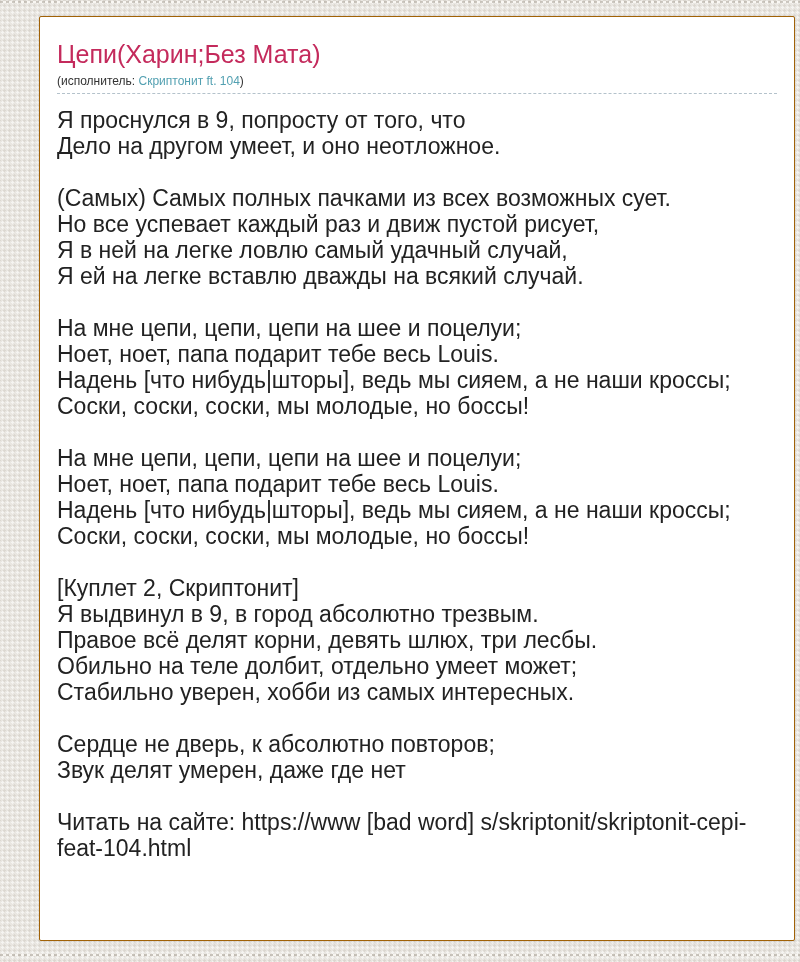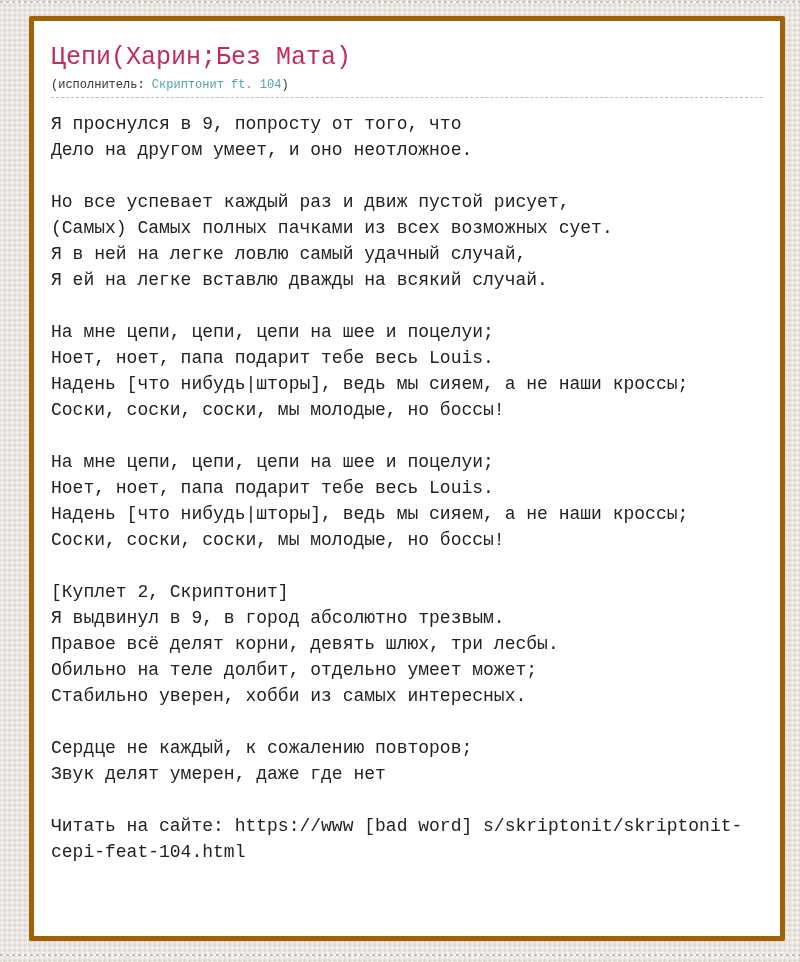--- a/index.html
+++ b/index.html
@@ -17,29 +17,28 @@
   }
   .edge-dots {
     position: absolute; left: 0; width: 800px; height: 2px;
     background: repeating-linear-gradient(90deg,
       rgba(172,165,154,0.55) 0 3px, rgba(250,248,244,0.9) 3px 6px);
   }
   .edge-dots.top { top: 1px; }
   .edge-dots.bottom { bottom: 6px; }
   .card {
     position: absolute;
-    left: 29px; top: 16px;
+    left: 39px; top: 16px;
     width: 756px;
     min-height: 925px;
     background: #ffffff;
-    border: 5px solid #a16207;
+    border: 1px solid #a16207;
     border-radius: 2px;
     box-shadow: 0 1px 3px rgba(120,112,100,0.18);
     padding: 23px 17px 25px 17px;
-    font-family: Liberation Mono, monospace;
   }
   h1.song-title {
     font-size: 25px;
     font-weight: normal;
     line-height: 28px;
     color: #c42a5c;
     letter-spacing: 0;
   }
   .artist-line {
     margin-top: 3px;
@@ -49,21 +48,21 @@
     padding-bottom: 2px;
     border-bottom: 1px dashed #b4c2cb;
   }
   .artist-line a.artist {
     color: #52a0b1;
     text-decoration: none;
     cursor: pointer;
   }
   .lyrics {
     margin-top: 13px;
-    font-size: 18px;
+    font-size: 23px;
     line-height: 26px;
     color: #222222;
   }
   .stanza { margin-bottom: 26px; }
   .line { white-space: pre-wrap; }
 </style>
 </head>
 <body>
 
 <div class="edge-dots top"></div>
@@ -76,22 +75,22 @@
   <div class="artist-line"><span>(исполнитель: </span><a class="artist" href="#">Скриптонит ft. 104</a><span>)</span></div>
 
   <div class="lyrics">
 
     <div class="stanza">
       <div class="line">Я проснулся в 9, попросту от того, что</div>
       <div class="line">Дело на другом умеет, и оно неотложное.</div>
     </div>
 
     <div class="stanza">
+      <div class="line">(Самых) Самых полных пачками из всех возможных сует.</div>
       <div class="line">Но все успевает каждый раз и движ пустой рисует,</div>
-      <div class="line">(Самых) Самых полных пачками из всех возможных сует.</div>
       <div class="line">Я в ней на легке ловлю самый удачный случай,</div>
       <div class="line">Я ей на легке вставлю дважды на всякий случай.</div>
     </div>
 
     <div class="stanza">
       <div class="line">На мне цепи, цепи, цепи на шее и поцелуи;</div>
       <div class="line">Ноет, ноет, папа подарит тебе весь Louis.</div>
       <div class="line">Надень [что нибудь|шторы], ведь мы сияем, а не наши кроссы;</div>
       <div class="line">Соски, соски, соски, мы молодые, но боссы!</div>
     </div>
@@ -105,20 +104,20 @@
 
     <div class="stanza">
       <div class="line">[Куплет 2, Скриптонит]</div>
       <div class="line">Я выдвинул в 9, в город абсолютно трезвым.</div>
       <div class="line">Правое всё делят корни, девять шлюх, три лесбы.</div>
       <div class="line">Обильно на теле долбит, отдельно умеет может;</div>
       <div class="line">Стабильно уверен, хобби из самых интересных.</div>
     </div>
 
     <div class="stanza">
-      <div class="line">Сердце не каждый, к сожалению повторов;</div>
+      <div class="line">Сердце не дверь, к абсолютно повторов;</div>
       <div class="line">Звук делят умерен, даже где нет</div>
     </div>
 
     <div class="line">Читать на сайте: https://www [bad word] s/skriptonit/skriptonit-cepi-feat-104.html</div>
 
   </div>
 </div>
 
 </body></html>

